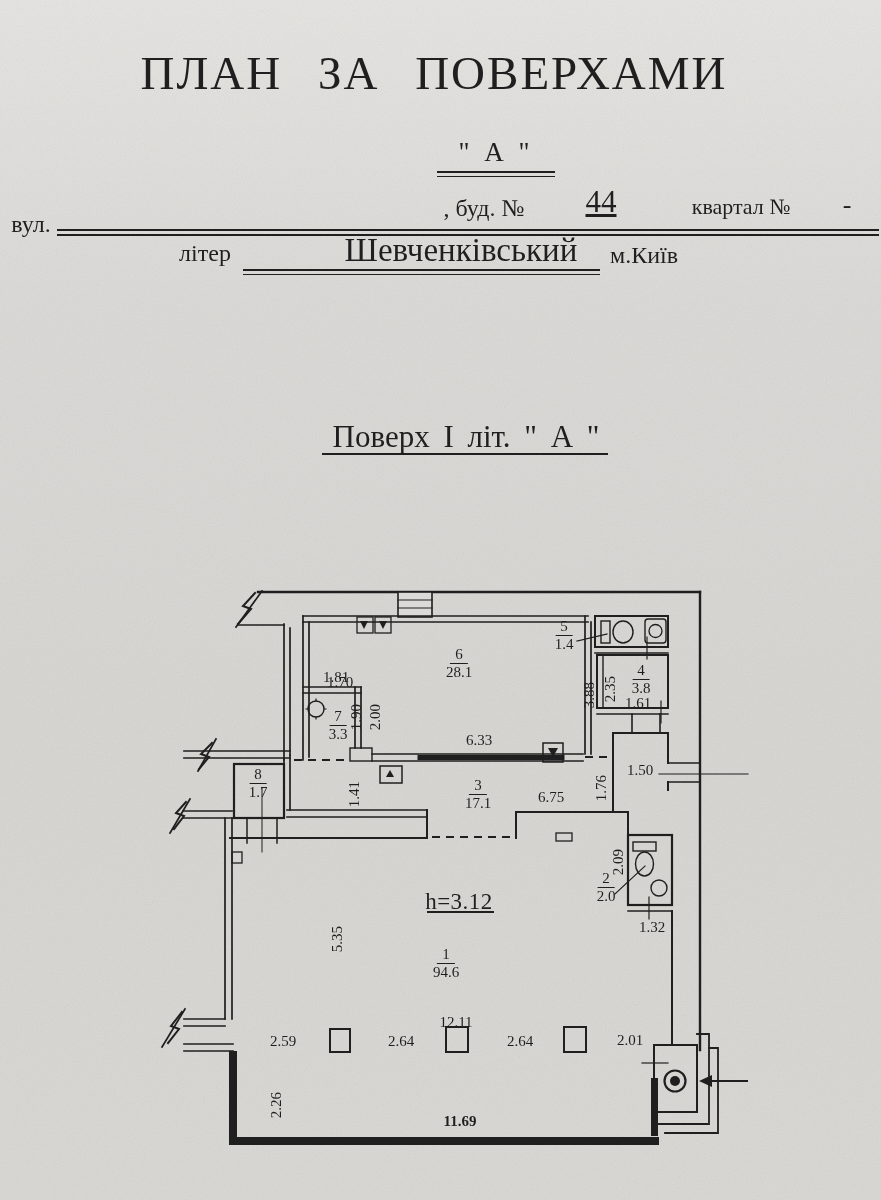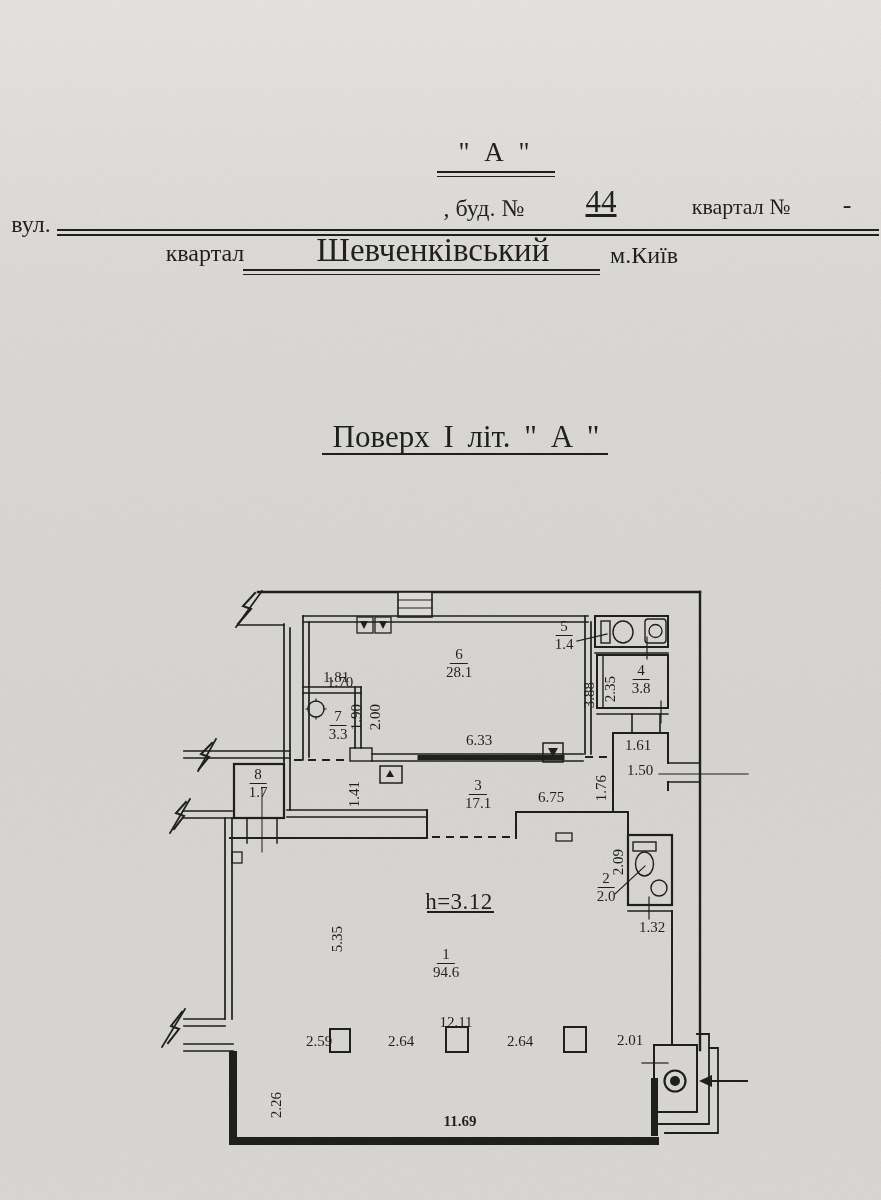--- a/index.html
+++ b/index.html
@@ -5,21 +5,21 @@
   html,body{margin:0;padding:0;}
   body{width:881px;height:1200px;overflow:hidden;
        font-family:"Liberation Serif","DejaVu Serif",serif;}
   .scan{position:relative;width:881px;height:1200px;
         background:linear-gradient(180deg,#e6e4e1 0%,#dbd9d6 25%,#d7d5d1 60%,#d9d7d3 100%);
         color:#1f1f1f;}
   .scan svg{position:absolute;left:0;top:0;}
   .t{position:absolute;transform:translate(-50%,-50%);white-space:nowrap;color:#1f1f1f;}
   .title{font-size:47px;letter-spacing:2px;word-spacing:22px;}
   .h24{font-size:24px;} .h22{font-size:22px;} .h27{font-size:27px;word-spacing:8px;}
-  .h31{font-size:31px;} .h33{font-size:33px;} .h26{font-size:26px;}
+  .h31{font-size:31px;} .h33{font-size:33px;margin-left:28px;} .h26{font-size:26px;}
   .floor{font-size:31px;word-spacing:6px;}
   .rule{position:absolute;background:#1f1f1f;height:2px;}
   .dim{position:absolute;transform:translate(-50%,-50%);font-size:15px;white-space:nowrap;color:#1f1f1f;}
   .dim.v{transform:translate(-50%,-50%) rotate(-90deg);}
   .room{position:absolute;transform:translate(-50%,0);text-align:center;
         font-size:15px;line-height:1.1;color:#1f1f1f;}
   .room .no{display:inline-block;padding:0 5px;border-bottom:1.6px solid #1f1f1f;}
   .hnote{position:absolute;transform:translate(-50%,-50%);font-size:23px;letter-spacing:.5px;}
 </style>
 </head>
@@ -165,34 +165,35 @@
       <polygon points="386,777 394,777 390,770"></polygon>
       <polygon points="699,1081 712,1075 712,1087"></polygon>
       <circle cx="675" cy="1081" r="5"></circle>
     </g>
     <g stroke="#1f1f1f" fill="none">
       <circle cx="675" cy="1081" r="10.5" stroke-width="2.2"></circle>
       <path d="M748,1081 H708" stroke-width="2.2"></path>
     </g>
   </svg>
 
+  <div class="t title" style="left:434px;top:73px;">ПЛАН ЗА ПОВЕРХАМИ</div>
 
   <div class="t h27" style="left:494px;top:152px;">" А "</div>
   <div class="rule" style="left:437px;top:171px;width:118px;"></div>
   <div class="rule" style="left:437px;top:175.5px;width:118px;height:1.4px;"></div>
 
   <div class="t h24" style="left:31px;top:224px;">вул.</div>
   <div class="t h24" style="left:484px;top:208px;">, буд. №</div>
   <div class="t h31" style="left:601px;top:202px;text-decoration:underline;">44</div>
   <div class="t h22" style="left:741px;top:207px;">квартал №</div>
   <div class="t h26" style="left:847px;top:205px;">-</div>
   <div class="rule" style="left:57px;top:229px;width:822px;"></div>
   <div class="rule" style="left:57px;top:234px;width:822px;height:1.6px;"></div>
 
-  <div class="t h24" style="left:205px;top:253px;">квартал</div>
+  <div class="t h24" style="left:205px;top:253px;">літер</div>
   <div class="t h33" style="left:433px;top:250px;">Шевченківський</div>
   <div class="t h24" style="left:644px;top:255px;">м.Київ</div>
   <div class="rule" style="left:243px;top:269px;width:357px;"></div>
   <div class="rule" style="left:243px;top:273.5px;width:357px;height:1.4px;"></div>
 
   <div class="t floor" style="left:466px;top:437px;">Поверх  І  літ. " А "</div>
   <div class="rule" style="left:322px;top:453px;width:286px;height:2.2px;"></div>
 
   <div class="room" style="left:459px;top:646px;">
     <span class="no">6</span><br>
@@ -229,30 +230,30 @@
 
   <div class="hnote" style="left:459px;top:902px;">h=3.12</div>
   <div class="rule" style="left:427px;top:911px;width:67px;height:1.8px;"></div>
 
   <div class="dim" style="left:336px;top:677px;">1.81</div>
   <div class="dim" style="left:340px;top:682px;">1.70</div>
   <div class="dim v" style="left:356px;top:717px;">1.90</div>
   <div class="dim v" style="left:375px;top:717px;">2.00</div>
   <div class="dim v" style="left:589px;top:695px;">3.88</div>
   <div class="dim v" style="left:610px;top:689px;">2.35</div>
-  <div class="dim" style="left:638px;top:745px;">1.61</div>
+  <div class="dim" style="left:638px;top:703px;">1.61</div>
   <div class="dim" style="left:479px;top:740px;">6.33</div>
   <div class="dim" style="left:640px;top:770px;">1.50</div>
   <div class="dim v" style="left:601px;top:788px;">1.76</div>
   <div class="dim v" style="left:354px;top:794px;">1.41</div>
   <div class="dim" style="left:551px;top:797px;">6.75</div>
   <div class="dim v" style="left:618px;top:862px;">2.09</div>
   <div class="dim" style="left:652px;top:927px;">1.32</div>
   <div class="dim v" style="left:337px;top:939px;">5.35</div>
   <div class="dim" style="left:456px;top:1022px;">12.11</div>
-  <div class="dim" style="left:283px;top:1041px;margin-left:36px;">2.59</div>
+  <div class="dim" style="left:283px;top:1041px;">2.59</div>
   <div class="dim" style="left:401px;top:1041px;">2.64</div>
   <div class="dim" style="left:520px;top:1041px;">2.64</div>
   <div class="dim" style="left:630px;top:1040px;">2.01</div>
   <div class="dim v" style="left:276px;top:1105px;">2.26</div>
   <div class="dim" style="left:460px;top:1121px;font-weight:bold;">11.69</div>
 
 </div>
 
 </body></html>

